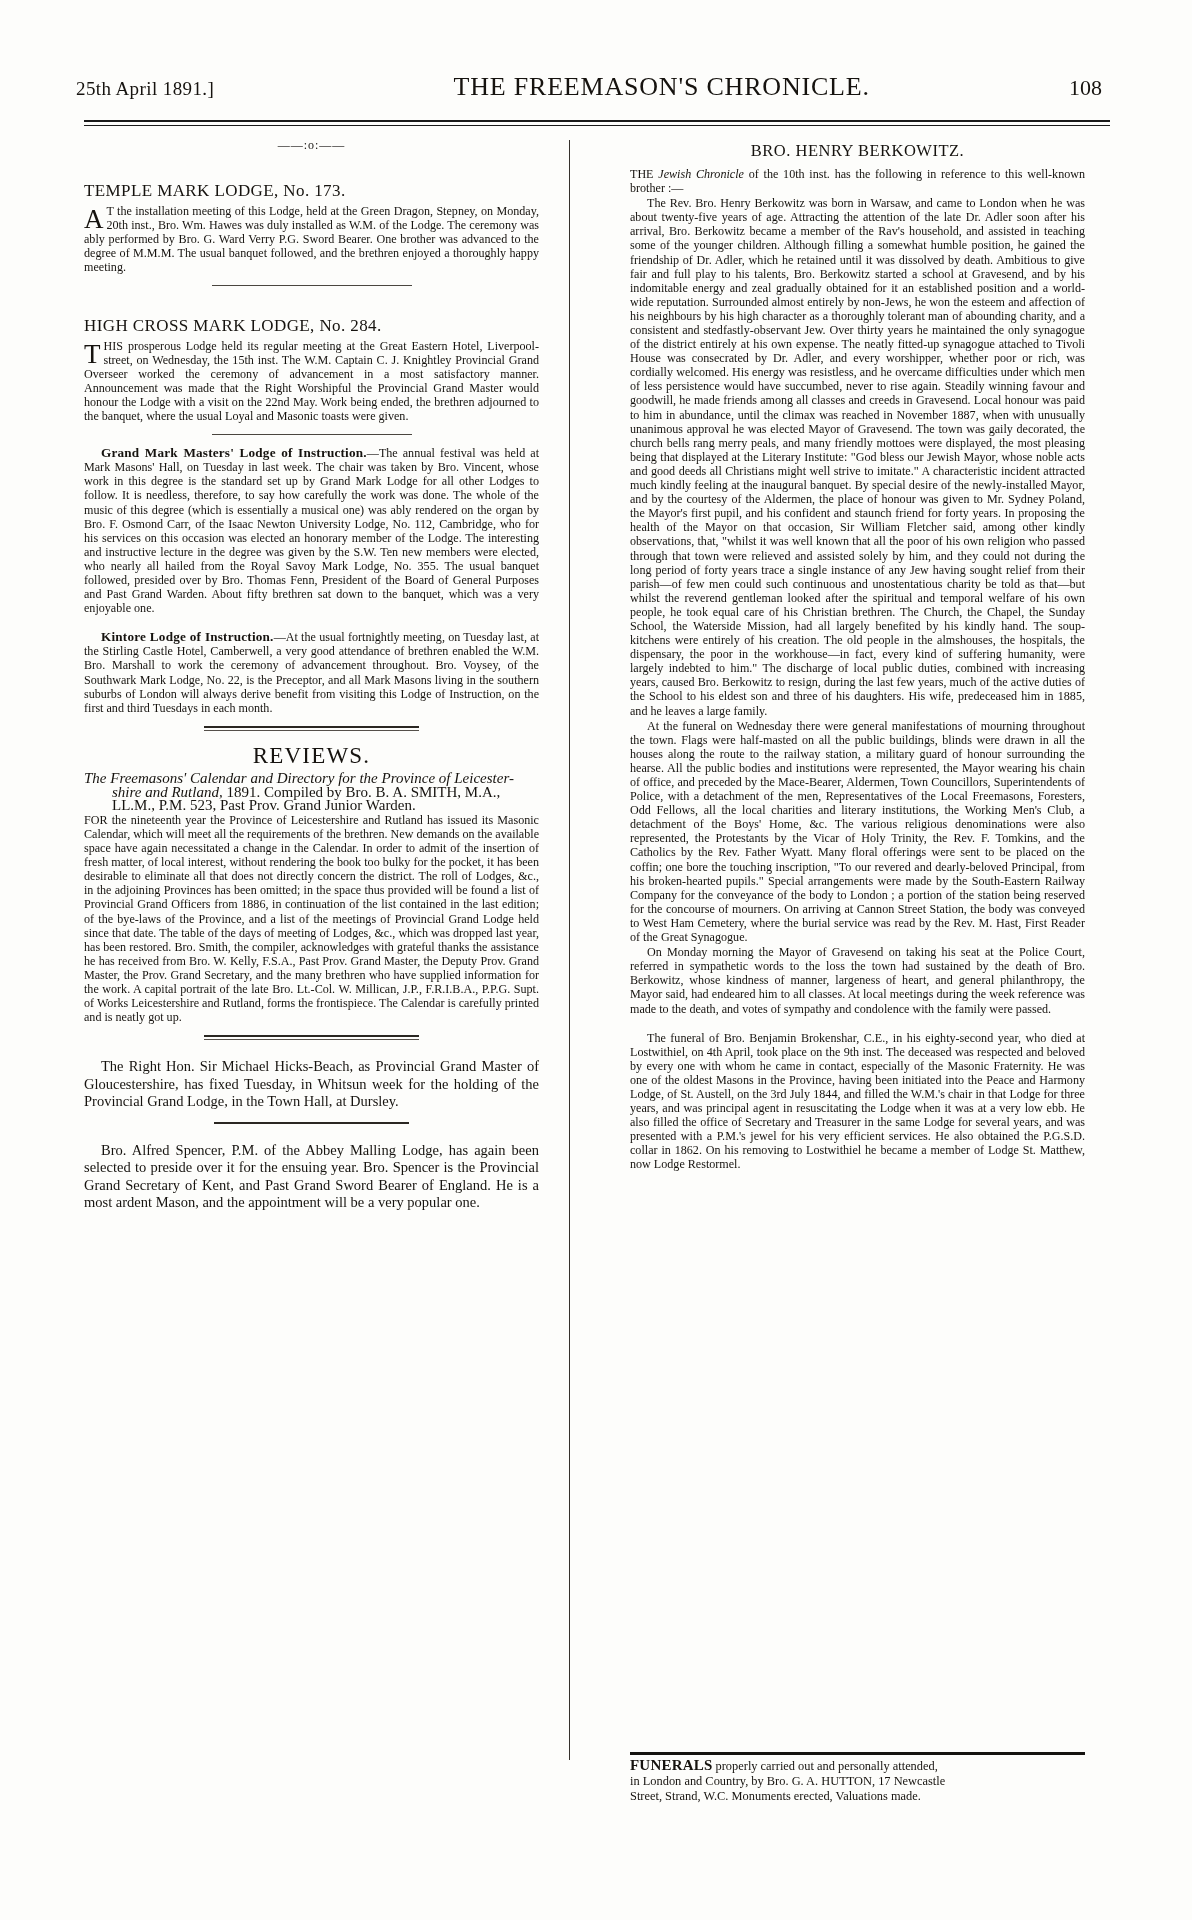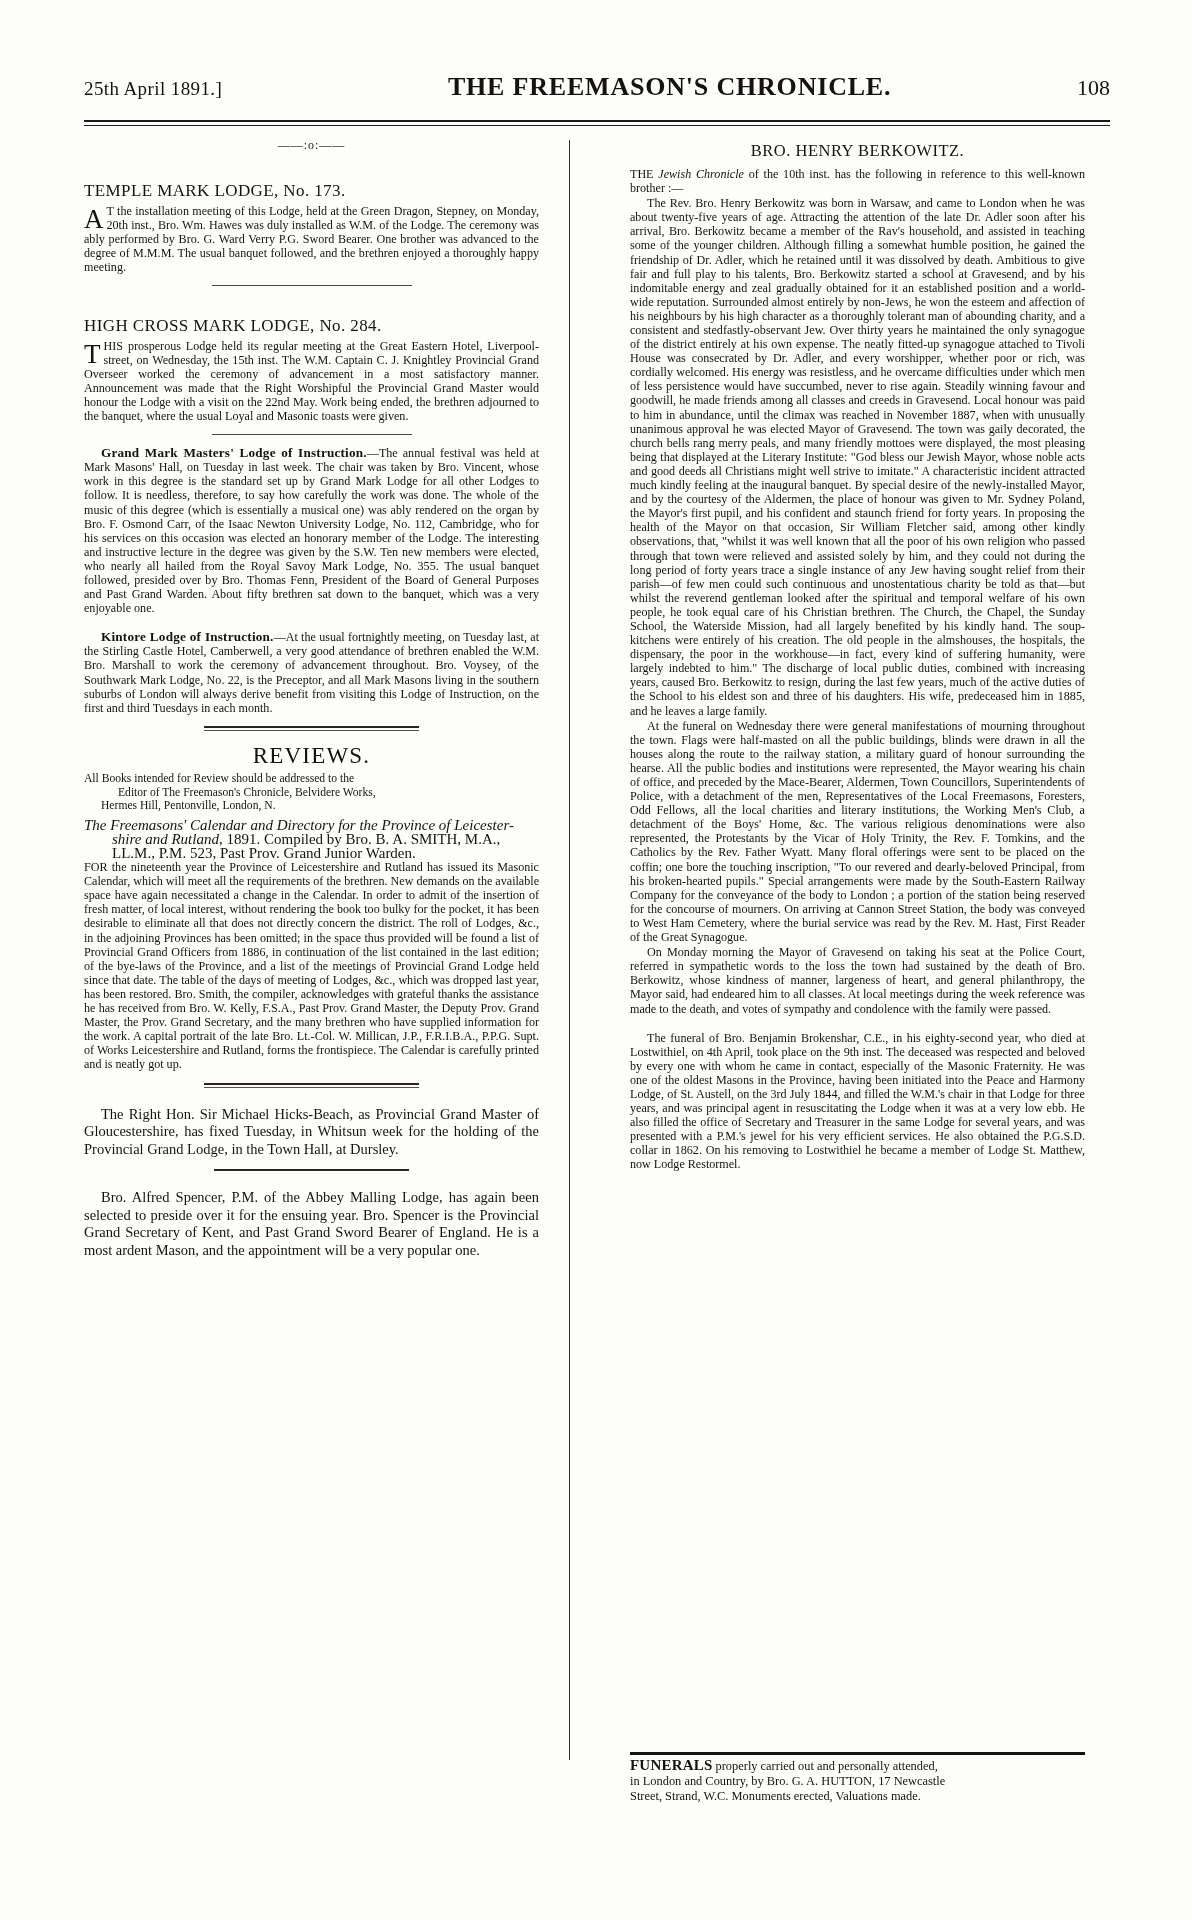--- a/index.html
+++ b/index.html
@@ -21,38 +21,38 @@
     position: absolute;
     left: 0; top: 0;
     width: 1192px;
     height: 1920px;
     background: #fdfdfb;
   }
 
   
   .masthead {
     position: absolute;
-    left: 84px;
+    left: 76px;
     top: 72px;
     width: 1026px;
     height: 40px;
     display: flex;
     align-items: baseline;
     justify-content: space-between;
     text-align: right;
   }
   .masthead-date {
     font-size: 19px;
     letter-spacing: 0.4px;
     white-space: nowrap;
   }
   .masthead-title {
     font-size: 26px;
     letter-spacing: 0.8px;
-    font-weight: 700;
+    font-weight: 400;
     white-space: nowrap;
     margin-left: 40px;
   }
   .masthead-page {
     font-size: 22px;
     white-space: nowrap;
   }
   .rule-double {
     position: absolute;
     left: 84px;
@@ -253,25 +253,20 @@
 
     <div class="spacer-md"></div>
 
     <p class="body indent">
       <span class="runin">Kintore Lodge of Instruction.</span><span>—</span><span>At the usual fortnightly meeting, on Tuesday last, at the Stirling Castle Hotel, Camberwell, a very good attendance of brethren enabled the W.M. Bro. Marshall to work the ceremony of advancement throughout. Bro. Voysey, of the Southwark Mark Lodge, No. 22, is the Preceptor, and all Mark Masons living in the southern suburbs of London will always derive benefit from visiting this Lodge of Instruction, on the first and third Tuesdays in each month.</span>
     </p>
 
     <div class="rule-short thick"></div>
 
     <h1 class="section-title">REVIEWS.</h1>
-    <div class="reviews-note">
-      <span>All Books intended for Review should be addressed to the</span>
-      <span class="l2">Editor of The Freemason's Chronicle, Belvidere Works,</span>
-      <span class="l3">Hermes Hill, Pentonville, London, N.</span>
-    </div>
 
     <div class="booktitle">
       <span class="ital">The Freemasons' Calendar and Directory for the Province of Leicester-</span>
       <span class="cont"><span class="ital">shire and Rutland,</span><span> 1891.  Compiled by Bro. B. A. S</span><span class="smallcaps">MITH</span><span>, M.A.,</span></span>
       <span class="cont">LL.M., P.M. 523, Past Prov. Grand Junior Warden.</span>
     </div>
 
     <p class="body">
       <span>F</span><span class="smallcaps">OR</span> <span>the nineteenth year the Province of Leicestershire and Rutland has issued its Masonic Calendar, which will meet all the requirements of the brethren. New demands on the available space have again necessitated a change in the Calendar. In order to admit of the insertion of fresh matter, of local interest, without rendering the book too bulky for the pocket, it has been desirable to eliminate all that does not directly concern the district. The roll of Lodges, &amp;c., in the adjoining Provinces has been omitted; in the space thus provided will be found a list of Provincial Grand Officers from 1886, in continuation of the list contained in the last edition; of the bye-laws of the Province, and a list of the meetings of Provincial Grand Lodge held since that date. The table of the days of meeting of Lodges, &amp;c., which was dropped last year, has been restored. Bro. Smith, the compiler, acknowledges with grateful thanks the assistance he has received from Bro. W. Kelly, F.S.A., Past Prov. Grand Master, the Deputy Prov. Grand Master, the Prov. Grand Secretary, and the many brethren who have supplied information for the work. A capital portrait of the late Bro. Lt.-Col. W. Millican, J.P., F.R.I.B.A., P.P.G. Supt. of Works Leicestershire and Rutland, forms the frontispiece. The Calendar is carefully printed and is neatly got up.</span>
     </p>

